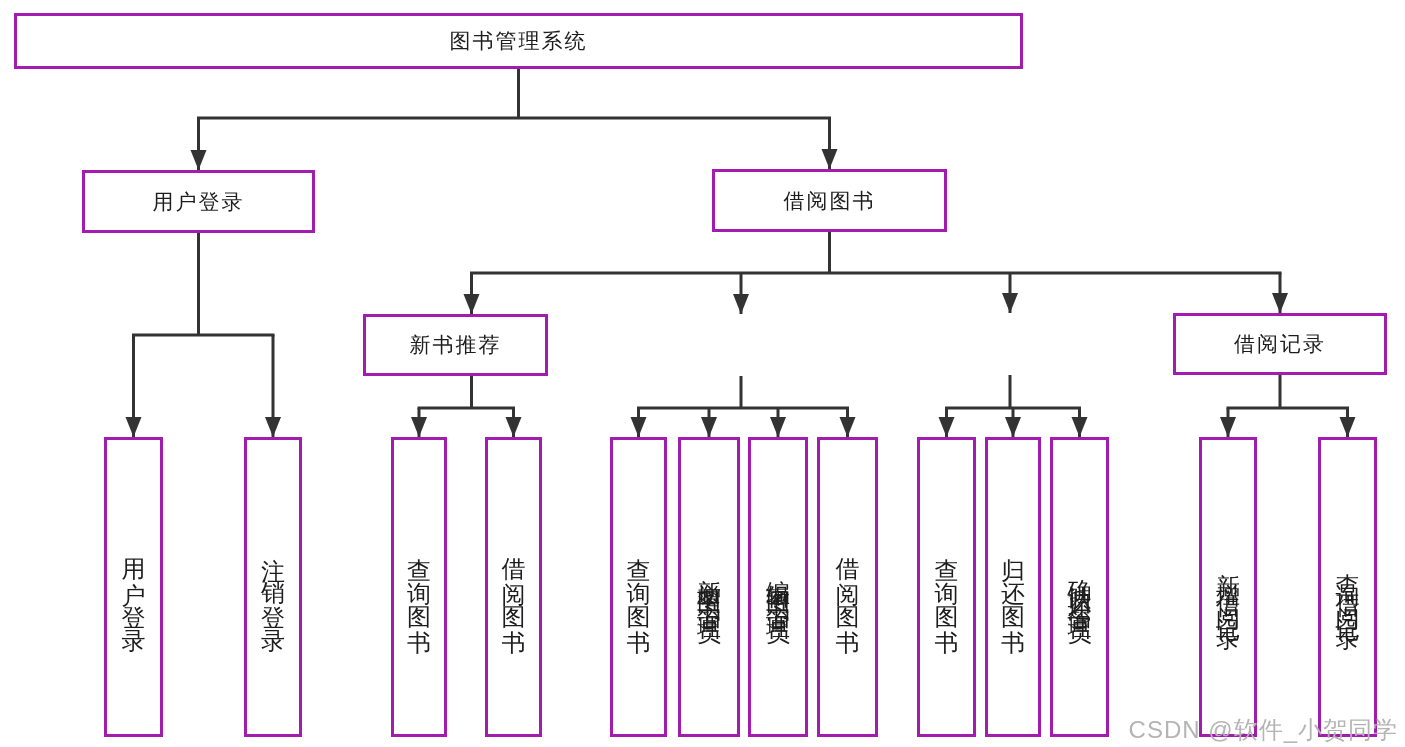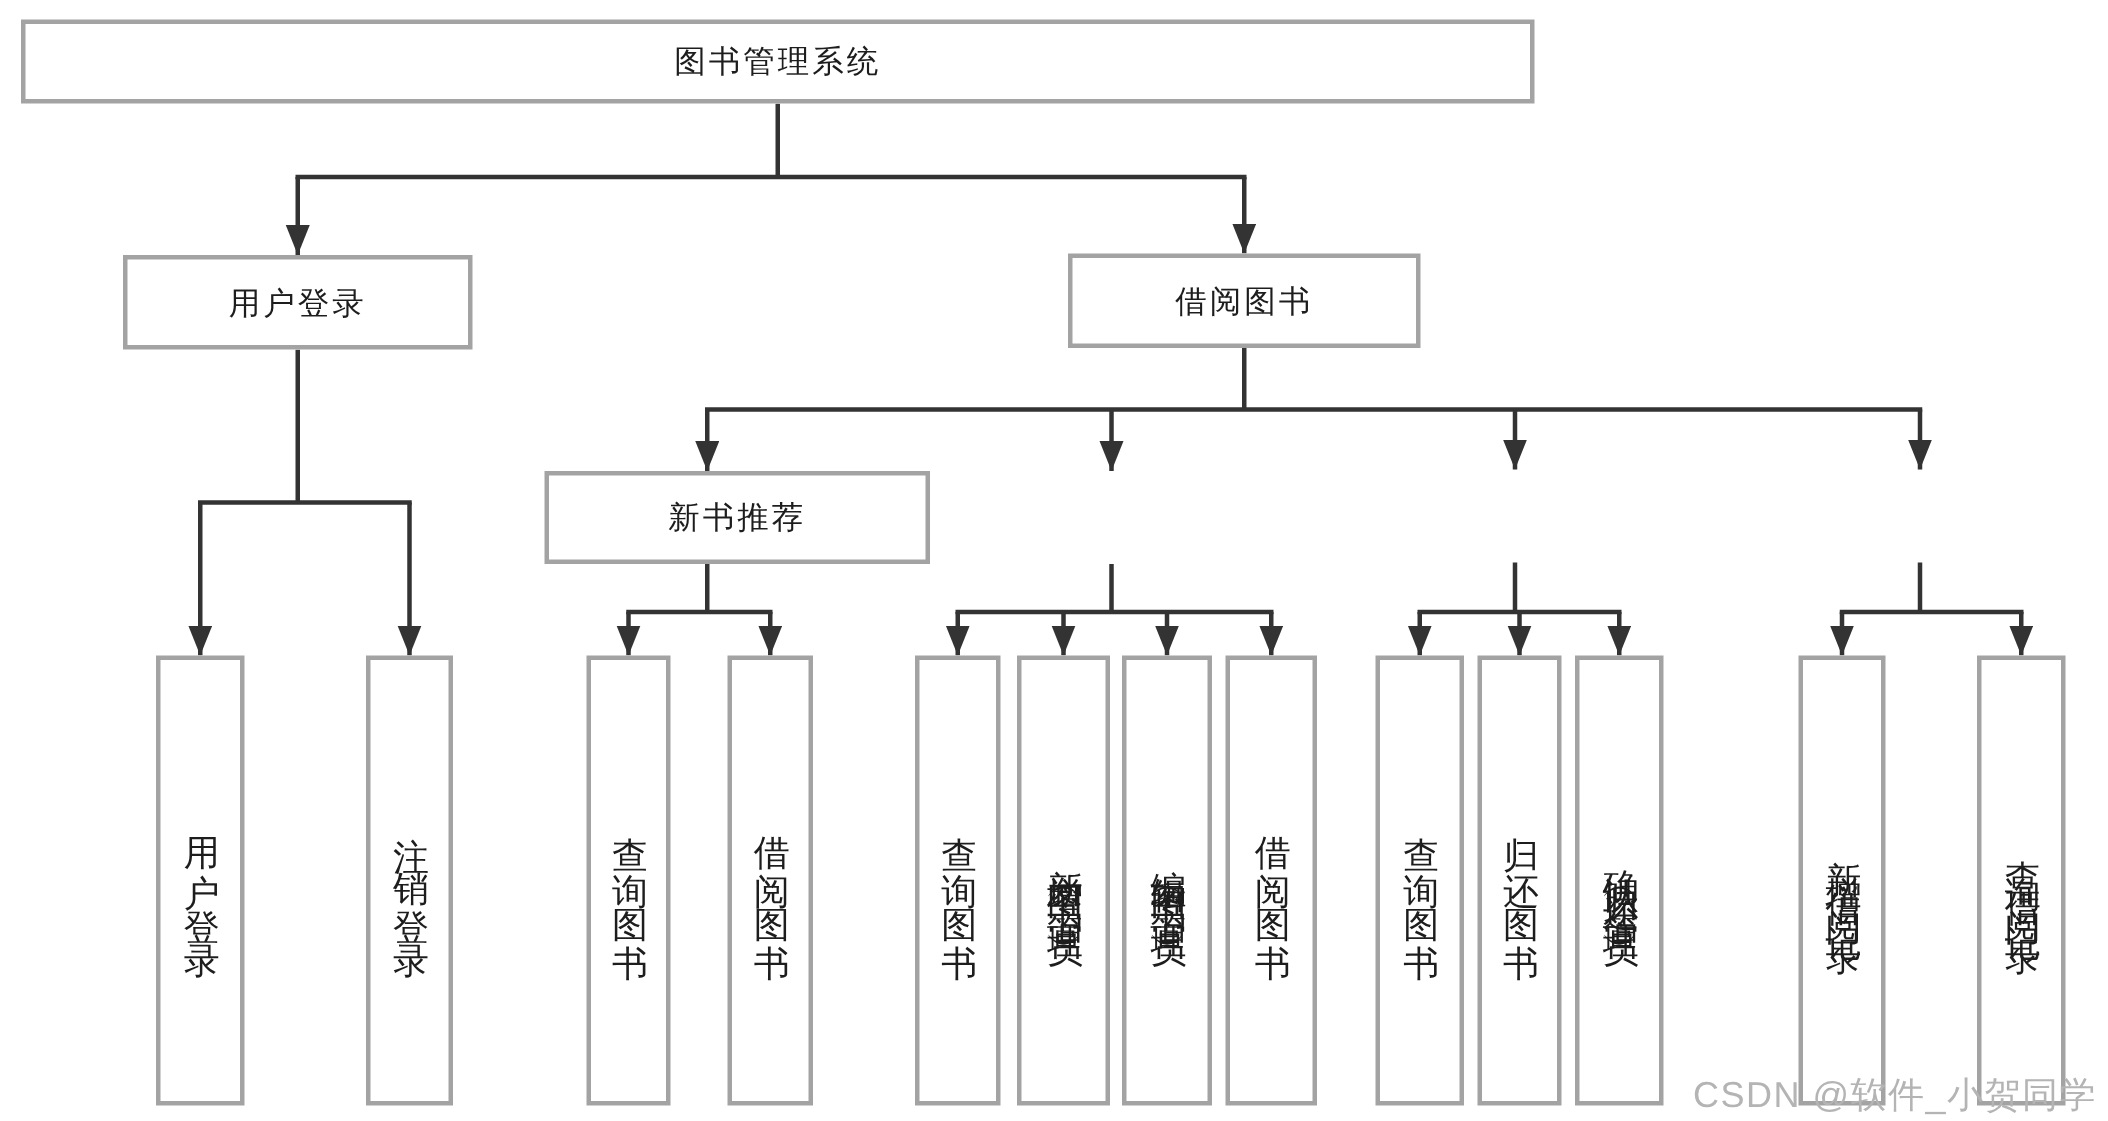--- a/index.html
+++ b/index.html
@@ -3,21 +3,21 @@
 <meta charset="utf-8">
 <style>
   html,body{margin:0;padding:0;background:#ffffff;}
   #stage{
     position:relative;width:1405px;height:747px;background:#ffffff;overflow:hidden;
     font-family:"Liberation Sans","DejaVu Sans",sans-serif;
   }
   #wires{position:absolute;left:0;top:0;z-index:1;}
   .node{
     position:absolute;box-sizing:border-box;z-index:2;
-    background:#ffffff;border:3px solid #a3a3a3;
+    background:#ffffff;border:3px solid #a21caf;
     display:flex;align-items:center;justify-content:center;
     color:#1d1d1d;text-align:center;
   }
   .h{font-size:21px;letter-spacing:2px;white-space:nowrap;}
   .v{writing-mode:vertical-rl;text-orientation:mixed;font-size:24px;letter-spacing:24px;line-height:1;}
   .v6{letter-spacing:11px;}
   .v9{letter-spacing:6px;}
   #watermark{
     position:absolute;z-index:3;right:7px;top:714px;
     font-size:24px;color:#b4b4b4;letter-spacing:1px;white-space:nowrap;
@@ -76,21 +76,22 @@
       <line x1="1228" y1="408" x2="1228" y2="437" marker-end="url(#ah)"></line>
       <line x1="1347.5" y1="408" x2="1347.5" y2="437" marker-end="url(#ah)"></line>
     </g>
   </svg>
 
   <div class="node h" style="left:14px;top:13px;width:1009px;height:56px">图书管理系统</div>
 
   <div class="node h" style="left:82px;top:170px;width:233px;height:63px">用户登录</div>
   <div class="node h" style="left:712px;top:169px;width:235px;height:63px">借阅图书</div>
 
-  <div class="node h" style="left:363px;top:314px;width:257px;height:62px">新书推荐</div>
+  <div class="node h" style="left:363px;top:314px;width:185px;height:62px">新书推荐</div>
+  <div class="node h" style="left:1173px;top:313px;width:214px;height:62px">借阅记录</div>
 
   <div class="node v" style="left:104px;top:437px;width:59px;height:300px">用户登录</div>
   <div class="node v" style="left:244px;top:437px;width:58px;height:300px">注销登录</div>
 
   <div class="node v" style="left:391px;top:437px;width:56px;height:300px">查询图书</div>
   <div class="node v" style="left:485px;top:437px;width:57px;height:300px">借阅图书</div>
 
   <div class="node v" style="left:610px;top:437px;width:57px;height:300px">查询图书</div>
   <div class="node v v9" style="left:678px;top:437px;width:62px;height:300px">新增图书（管理员）</div>
   <div class="node v v9" style="left:748px;top:437px;width:60px;height:300px">编辑图书（管理员）</div>

